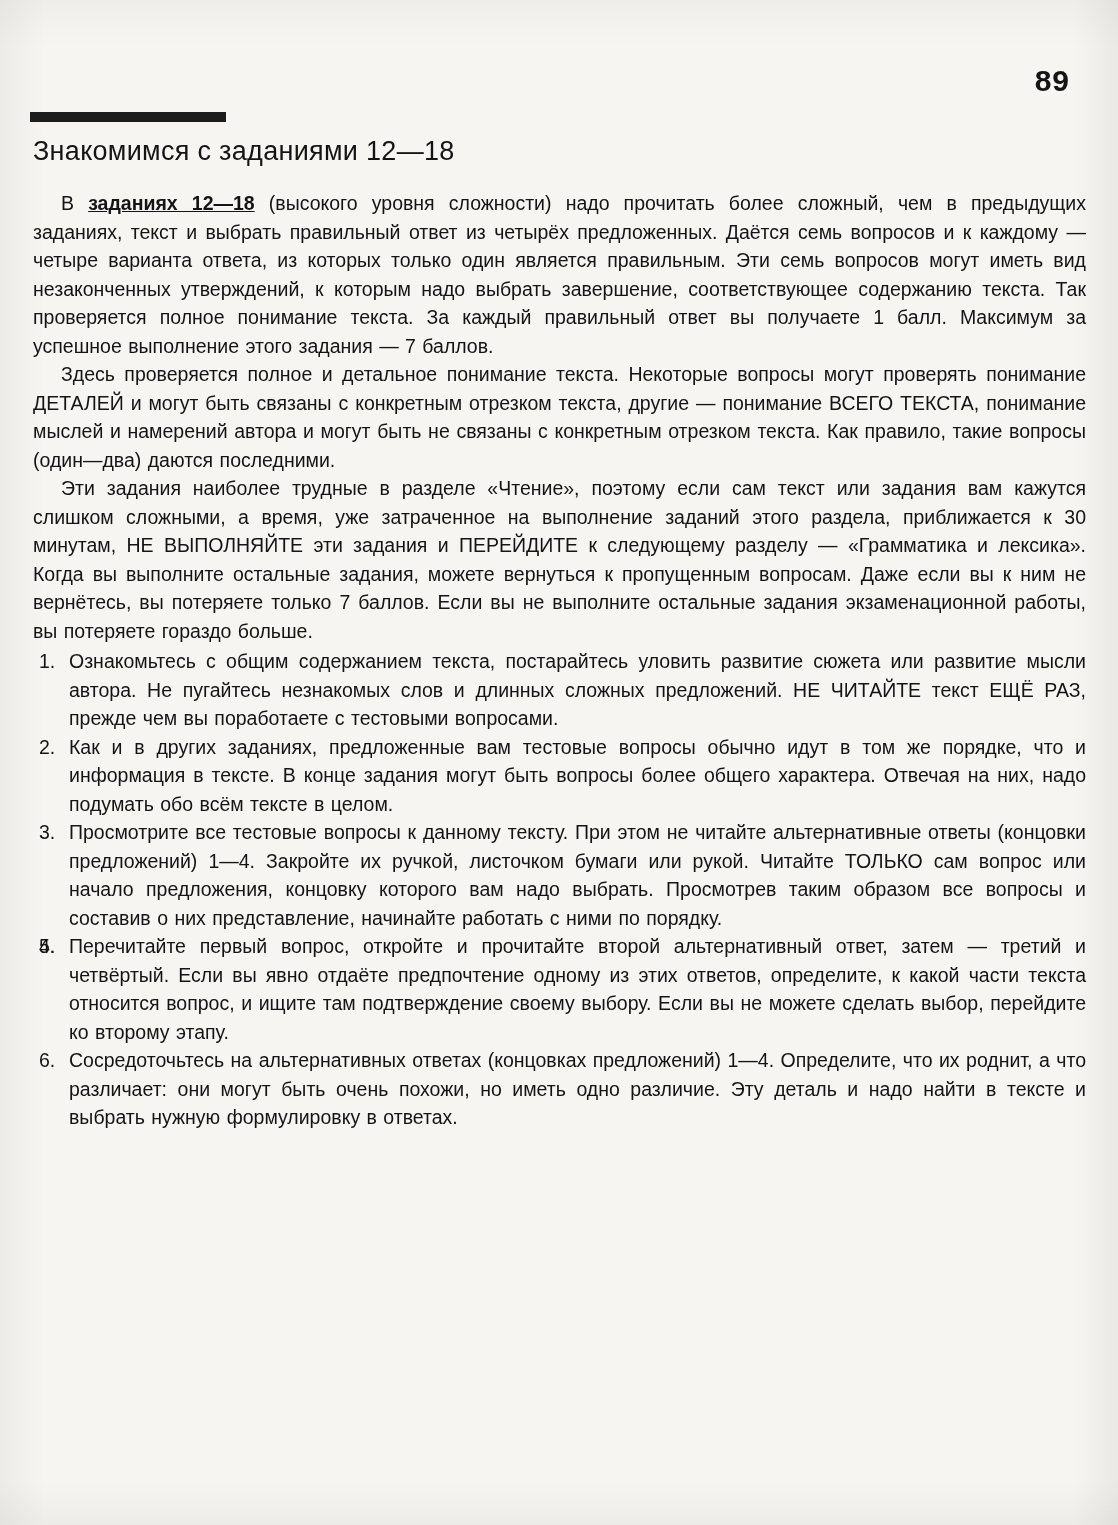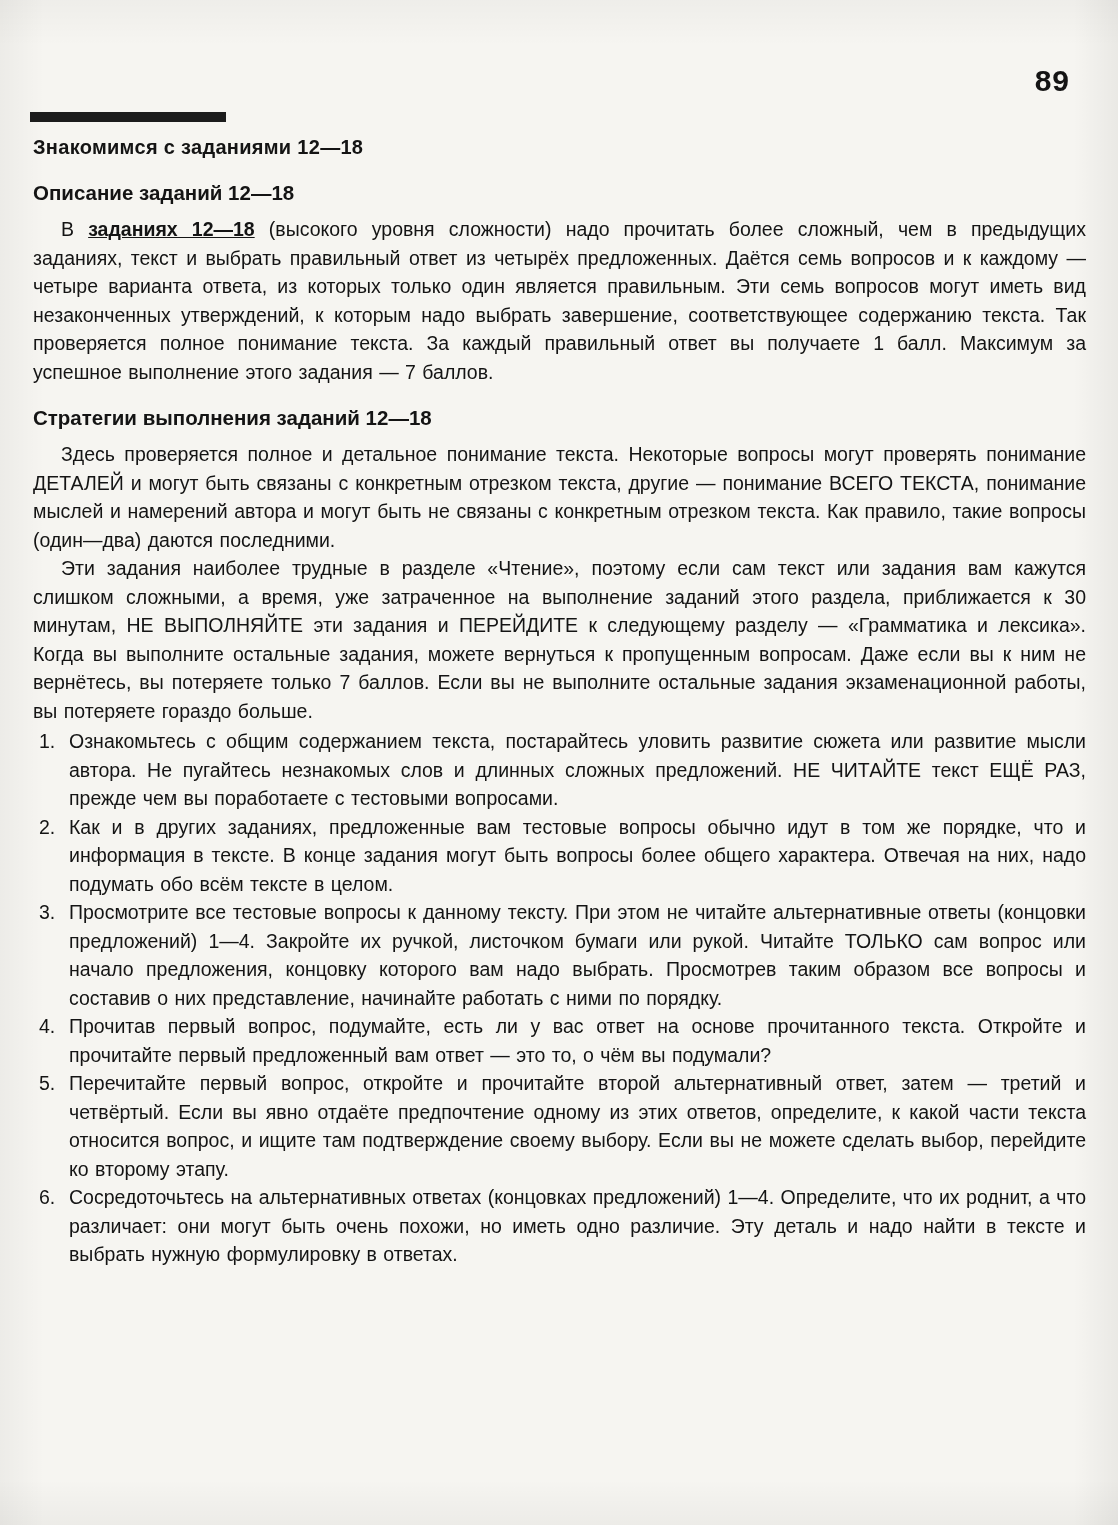--- a/index.html
+++ b/index.html
@@ -39,22 +39,22 @@
     height: 10px;
     background: #1c1c1c;
   }
   .content {
     position: absolute;
     top: 136px;
     left: 33px;
     right: 32px;
   }
   h1.main-title {
-    font-size: 20px;
-    font-weight: bold;
+    font-size: 27px;
+    font-weight: normal;
     margin: 0 0 22px 0;
     letter-spacing: 0.3px;
   }
   h2.section-heading {
     font-size: 20.5px;
     font-weight: bold;
     margin: 20px 0 10px 0;
   }
   p.para {
     font-size: 19.5px;
@@ -90,45 +90,42 @@
 <div class="scan-shade"></div>
 
 <div class="page-number">89</div>
 
 <div class="top-rule"></div>
 
 <div class="content">
 
   <h1 class="main-title">Знакомимся с заданиями 12—18</h1>
 
-  <h2 class="section-heading">Описание заданий 12—18</h2>
 
   <p class="para"><span>В </span><span class="bold">заданиях 12—18</span><span> (высокого уровня сложности) надо прочитать более сложный, чем в предыдущих заданиях, текст и выбрать правильный ответ из четырёх предложенных. Даётся семь вопросов и к каждому — четыре варианта ответа, из которых только один является правильным. Эти семь вопросов могут иметь вид незаконченных утверждений, к которым надо выбрать завершение, соответствующее содержанию текста. Так проверяется полное понимание текста. За каждый правильный ответ вы получаете 1 балл. Максимум за успешное выполнение этого задания — 7 баллов.</span></p>
 
-  <h2 class="section-heading">Стратегии выполнения заданий 12—18</h2>
 
   <p class="para">Здесь проверяется полное и детальное понимание текста. Некоторые вопросы могут проверять понимание ДЕТАЛЕЙ и могут быть связаны с конкретным отрезком текста, другие — понимание ВСЕГО ТЕКСТА, понимание мыслей и намерений автора и могут быть не связаны с конкретным отрезком текста. Как правило, такие вопросы (один—два) даются последними.</p>
   <p class="para">Эти задания наиболее трудные в разделе «Чтение», поэтому если сам текст или задания вам кажутся слишком сложными, а время, уже затраченное на выполнение заданий этого раздела, приближается к 30 минутам, НЕ ВЫПОЛНЯЙТЕ эти задания и ПЕРЕЙДИТЕ к следующему разделу — «Грамматика и лексика». Когда вы выполните остальные задания, можете вернуться к пропущенным вопросам. Даже если вы к ним не вернётесь, вы потеряете только 7 баллов. Если вы не выполните остальные задания экзаменационной работы, вы потеряете гораздо больше.</p>
 
   <ol class="steps">
     <li class="list-item">
       <span class="list-num">1.</span>
       <span>Ознакомьтесь с общим содержанием текста, постарайтесь уловить развитие сюжета или развитие мысли автора. Не пугайтесь незнакомых слов и длинных сложных предложений. НЕ ЧИТАЙТЕ текст ЕЩЁ РАЗ, прежде чем вы поработаете с тестовыми вопросами.</span>
     </li>
     <li class="list-item">
       <span class="list-num">2.</span>
       <span>Как и в других заданиях, предложенные вам тестовые вопросы обычно идут в том же порядке, что и информация в тексте. В конце задания могут быть вопросы более общего характера. Отвечая на них, надо подумать обо всём тексте в целом.</span>
     </li>
     <li class="list-item">
       <span class="list-num">3.</span>
       <span>Просмотрите все тестовые вопросы к данному тексту. При этом не читайте альтернативные ответы (концовки предложений) 1—4. Закройте их ручкой, листочком бумаги или рукой. Читайте ТОЛЬКО сам вопрос или начало предложения, концовку которого вам надо выбрать. Просмотрев таким образом все вопросы и составив о них представление, начинайте работать с ними по порядку.</span>
     </li>
     <li class="list-item">
       <span class="list-num">4.</span>
-      <span>Прочитав первый вопрос, подумайте, есть ли у вас ответ на основе прочитанного текста. Откройте и прочитайте первый предложенный вам ответ — это то, о чём вы подумали?</span>
     </li>
     <li class="list-item">
       <span class="list-num">5.</span>
       <span>Перечитайте первый вопрос, откройте и прочитайте второй альтернативный ответ, затем — третий и четвёртый. Если вы явно отдаёте предпочтение одному из этих ответов, определите, к какой части текста относится вопрос, и ищите там подтверждение своему выбору. Если вы не можете сделать выбор, перейдите ко второму этапу.</span>
     </li>
     <li class="list-item">
       <span class="list-num">6.</span>
       <span>Сосредоточьтесь на альтернативных ответах (концовках предложений) 1—4. Определите, что их роднит, а что различает: они могут быть очень похожи, но иметь одно различие. Эту деталь и надо найти в тексте и выбрать нужную формулировку в ответах.</span>
     </li>
   </ol>

